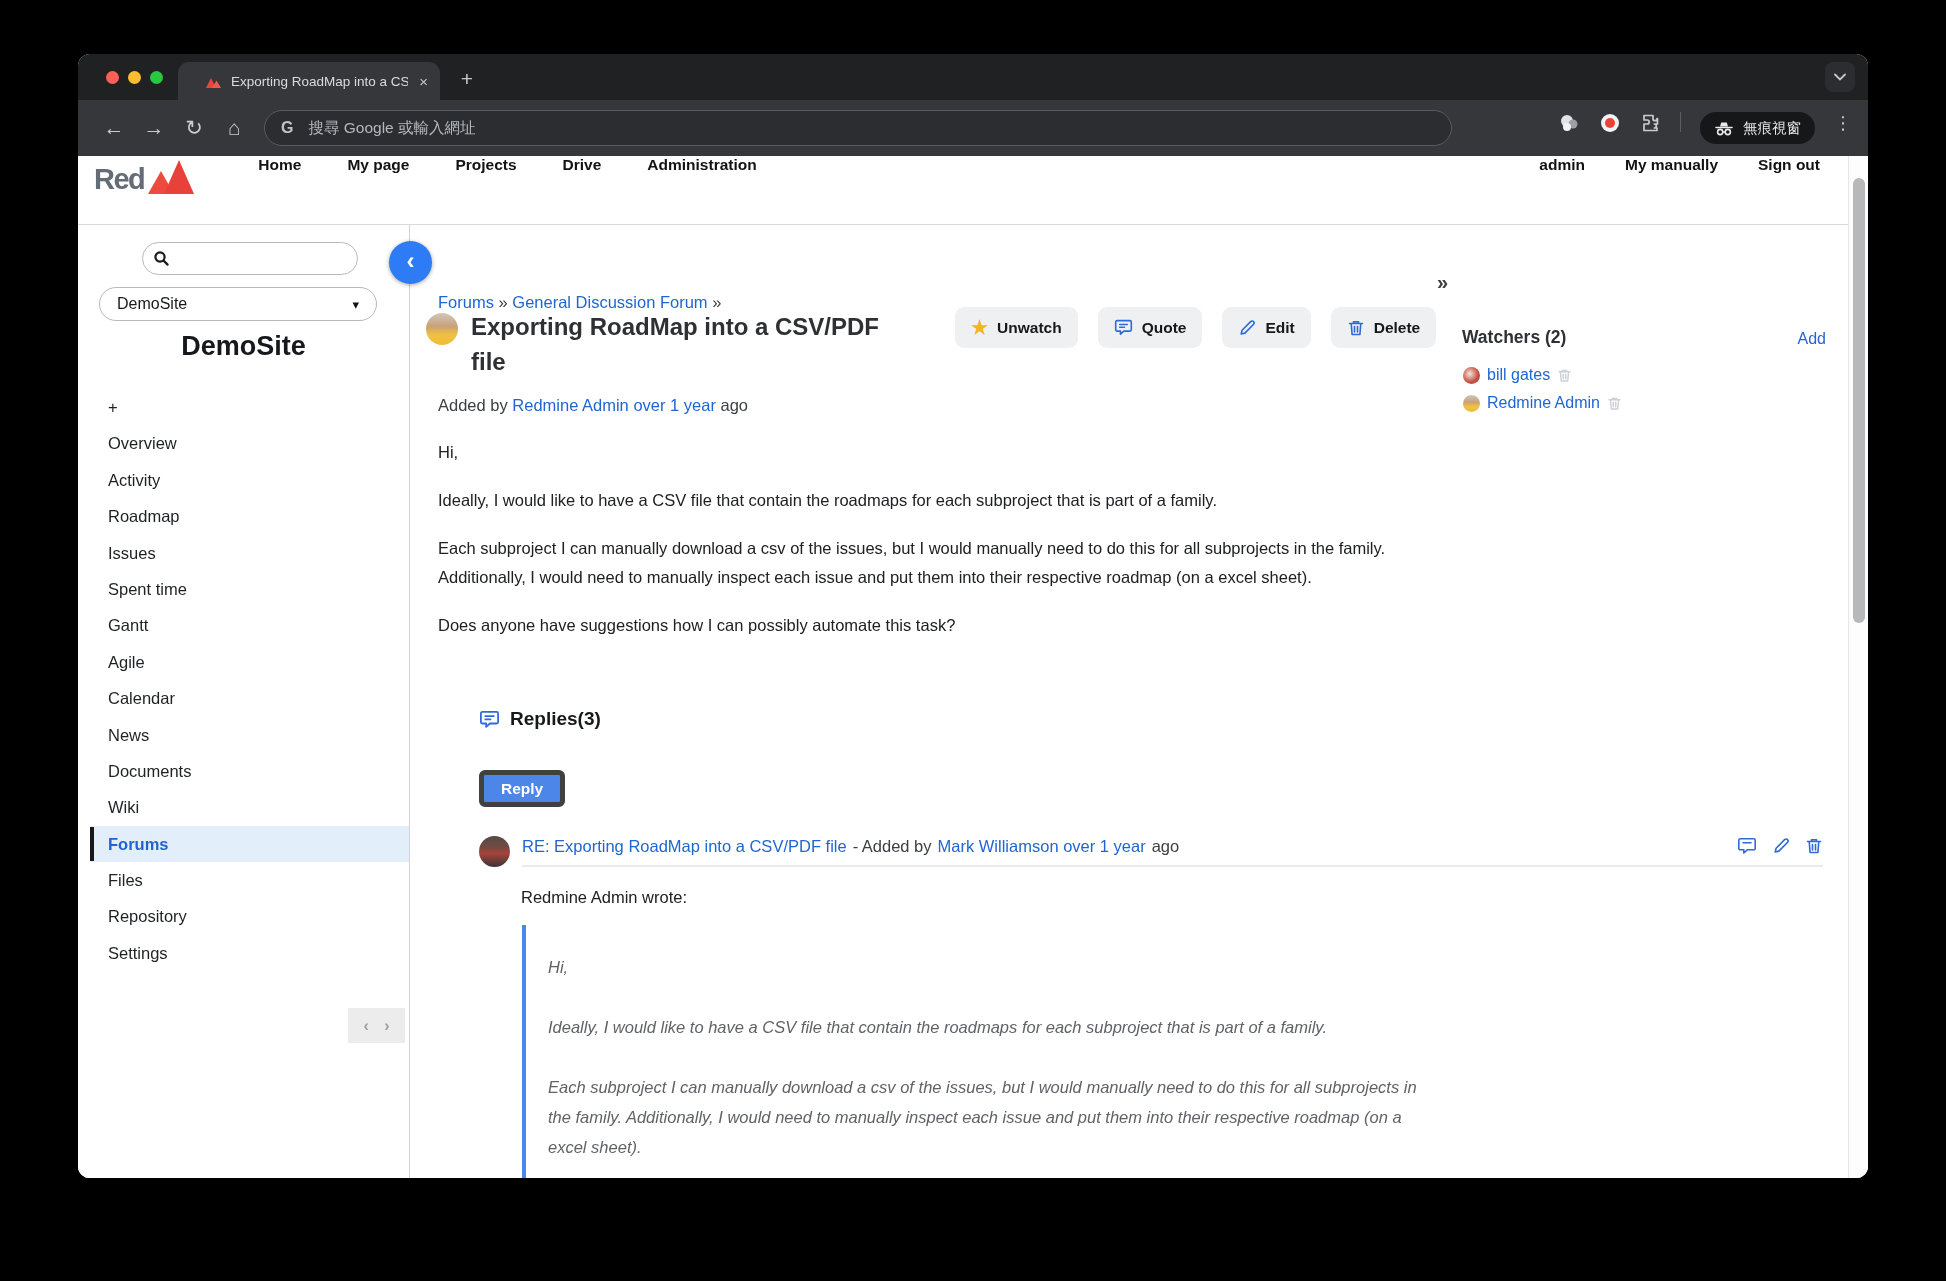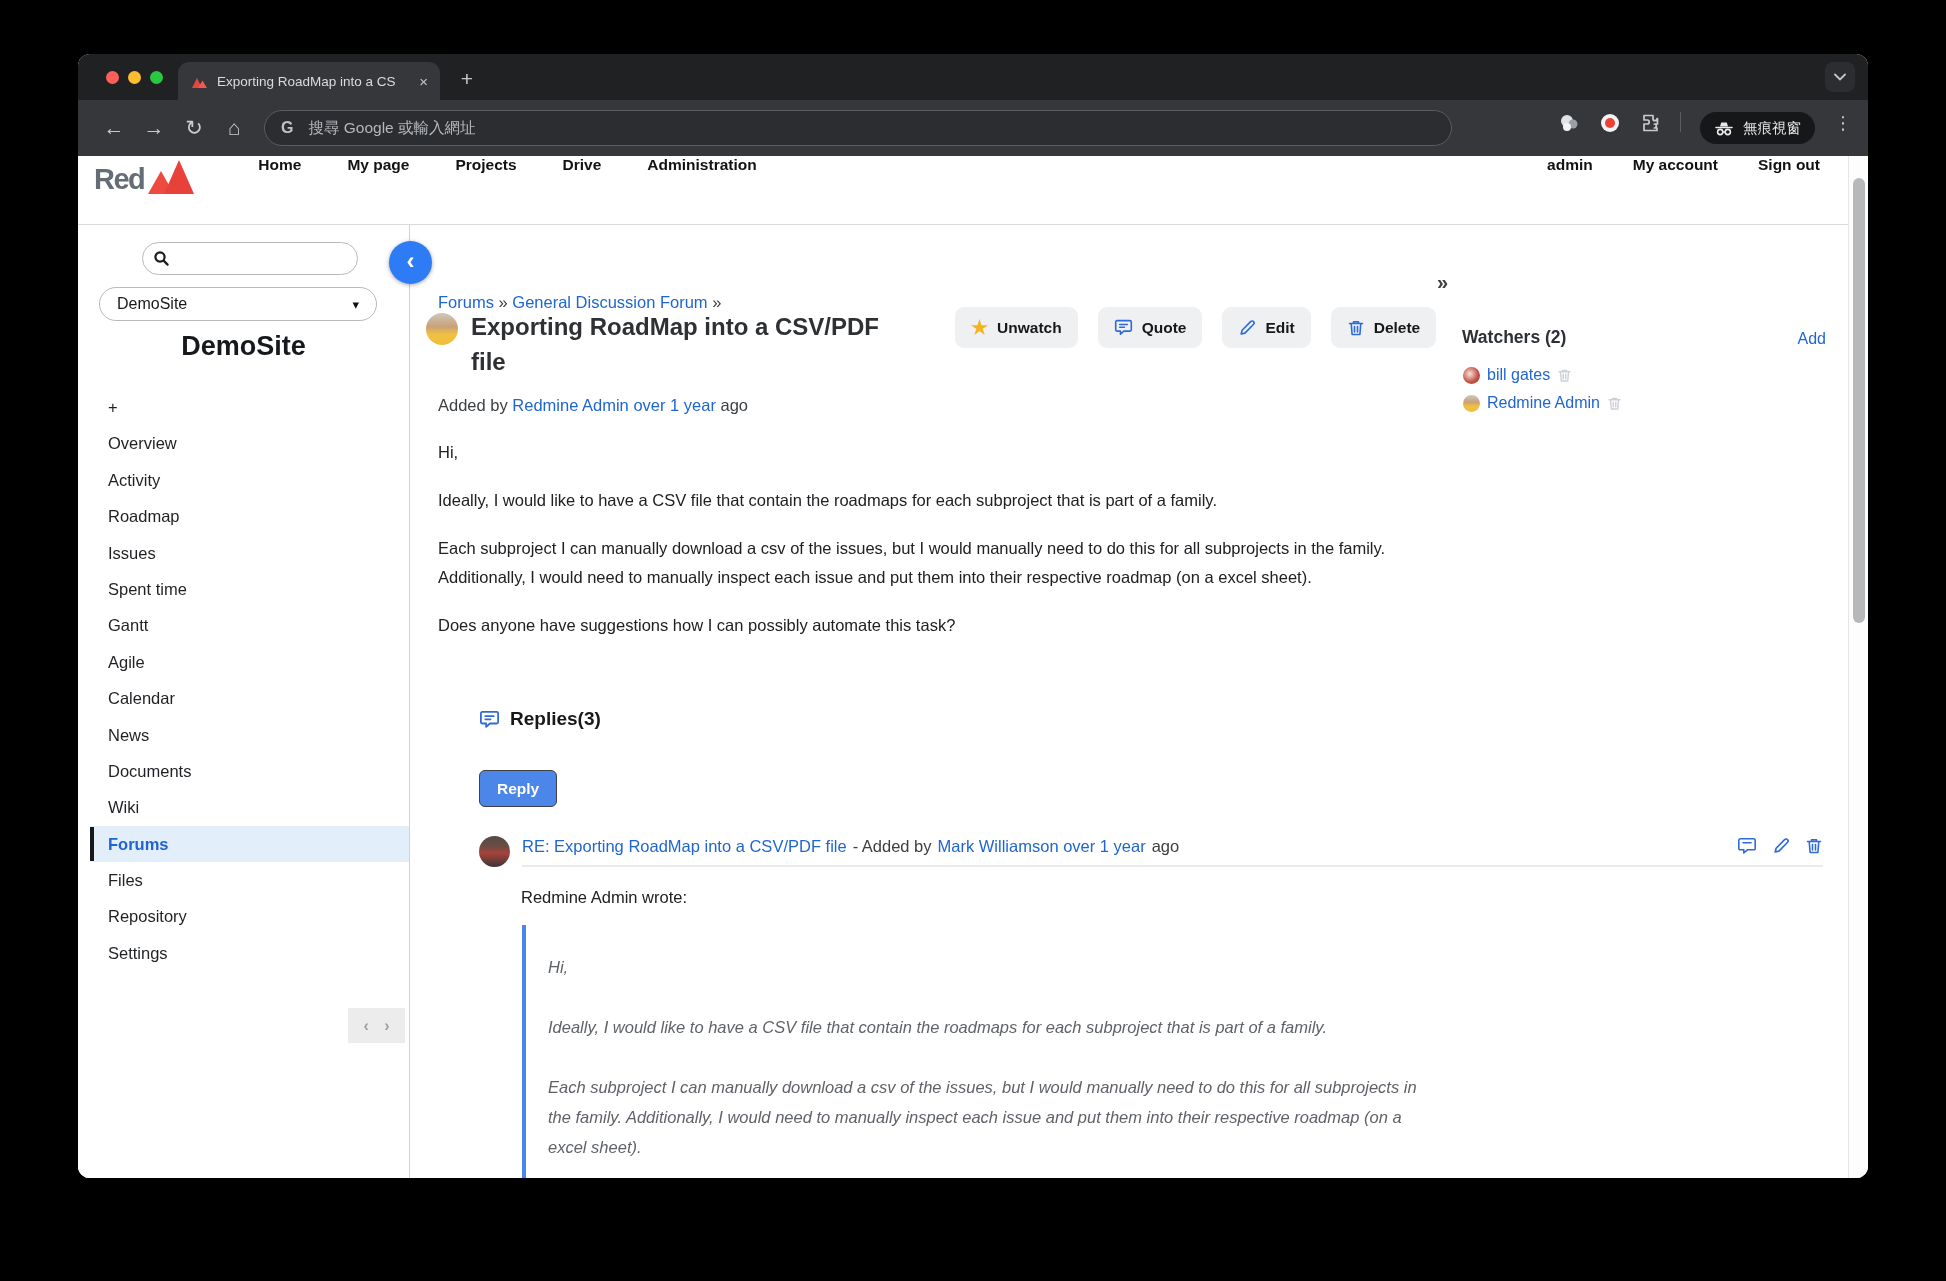--- a/index.html
+++ b/index.html
@@ -13,21 +13,21 @@
     position:absolute; left:78px; top:54px; width:1790px; height:1124px;
     border-radius:12px; overflow:hidden; background:#fff;
   }
   
   .tabstrip { position:relative; height:46px; background:#1f2123; }
   .lights { position:absolute; left:28px; top:0; height:46px; display:flex; gap:9px; align-items:center; }
   .light { width:13px; height:13px; border-radius:50%; }
   .light.red { background:#ff5f57; } .light.yellow { background:#febc2e; } .light.green { background:#28c840; }
   .tab {
     position:absolute; left:100px; bottom:0; width:262px; height:38px; background:#35373a;
-    border-radius:11px 11px 0 0; display:flex; align-items:center; padding:0 10px 0 13px; gap:9px;
+    border-radius:11px 11px 0 0; display:flex; align-items:center; padding:0 10px 0 27px; gap:9px;
   }
   .tab-title { color:#dadbdc; font-size:13.5px; white-space:nowrap; overflow:hidden; flex:1; }
   .tab-close { color:#c4c6c8; font-size:15px; line-height:1; padding:0 2px; }
   .newtab { position:absolute; left:376px; bottom:7px; width:26px; height:26px; color:#c4c6c8; font-size:21px; line-height:24px; text-align:center; }
   .tabsearch { position:absolute; right:13px; top:8px; width:30px; height:30px; border-radius:8px; background:#2b2d30; display:flex; align-items:center; justify-content:center; }
   
   .toolbar { height:56px; background:#35373a; display:flex; align-items:center; padding:0 16px; }
   .navbtn { width:40px; text-align:center; color:#c9cbcd; font-size:21px; flex:0 0 auto; }
   .omnibox {
     margin-left:10px; width:1188px; height:36px; border-radius:18px; background:#2b2d30;
@@ -72,21 +72,21 @@
   .av-bill { background:radial-gradient(circle at 40% 40%, #f3e6dd 0%, #c8574a 55%, #8e2f27 100%); }
   .post-title h2 { margin:0; font-size:24px; line-height:35px; font-weight:700; color:#2e3033; }
   .post-title .avatar { margin-top:4px; }
   .actions { position:absolute; top:82px; left:544px; display:flex; gap:20px; }
   .act-btn { height:41px; background:#eef0f1; border-radius:9px; display:flex; align-items:center; gap:9px; padding:0 16px; font-size:15.5px; font-weight:700; color:#17181a; border:none; font-family:"Liberation Sans",sans-serif; }
   .star { color:#f2b41f; font-size:19px; }
   .byline { position:absolute; top:171px; left:27px; font-size:16.5px; color:#3c4043; }
   .post-body { position:absolute; top:213px; left:27px; width:1010px; font-size:16.5px; line-height:29px; color:#202124; }
   .post-body p { margin:0 0 19px; }
   .replies-head { position:absolute; top:483px; left:68px; display:flex; gap:10px; align-items:center; font-size:19px; font-weight:700; color:#17181a; }
-  .reply-btn { position:absolute; top:545px; left:68px; height:37px; padding:0 17px; background:#4b86e8; border:1px solid #404040; border-radius:6px; color:#fff; font-size:15.5px; font-weight:700; font-family:"Liberation Sans",sans-serif; }
+  .reply-btn { position:absolute; top:545px; left:68px; height:37px; padding:0 17px; background:#4b86e8; border:5px solid #404040; border-radius:6px; color:#fff; font-size:15.5px; font-weight:700; font-family:"Liberation Sans",sans-serif; }
   .reply-meta { position:absolute; top:611px; left:68px; right:25px; display:flex; gap:12px; }
   .reply-line { flex:1; border-bottom:2px solid #ebebeb; padding-bottom:9px; display:flex; align-items:center; gap:6px; font-size:16.5px; color:#3c4043; }
   .reply-icons { margin-left:auto; display:flex; gap:15px; align-items:center; }
   .wrote { position:absolute; top:663px; left:110px; font-size:16.5px; color:#202124; }
   .bquote { position:absolute; top:700px; left:111px; bottom:0; width:912px; border-left:4px solid #4b87ea; padding:27px 0 0 22px; font-style:italic; color:#5f6368; font-size:16.5px; line-height:30px; }
   .bquote p { margin:0 0 30px; }
   
   .rightpanel { position:absolute; left:1359px; top:0; width:411px; height:100%; }
   .panel-toggle { position:absolute; left:0; top:46px; font-size:20px; font-weight:700; color:#3c4043; }
   .watchers-title { position:absolute; left:25px; top:102px; font-size:17.5px; font-weight:700; color:#2d3135; }
@@ -184,21 +184,21 @@
       </div>
       <nav class="main-nav">
         <span>Home</span>
         <span>My page</span>
         <span>Projects</span>
         <span>Drive</span>
         <span>Administration</span>
       </nav>
       <div class="user-nav">
         <span>admin</span>
-        <span>My account</span>
+        <span>My manually</span>
         <span>Sign out</span>
       </div>
     </div>
 
     <div class="page-body">
 
       <div class="sidebar">
         <div class="sb-search">
           <span>
             <svg width="17" height="17" viewBox="0 0 17 17" fill="none" stroke="#1b1b1b" stroke-width="2.2" stroke-linecap="round">

